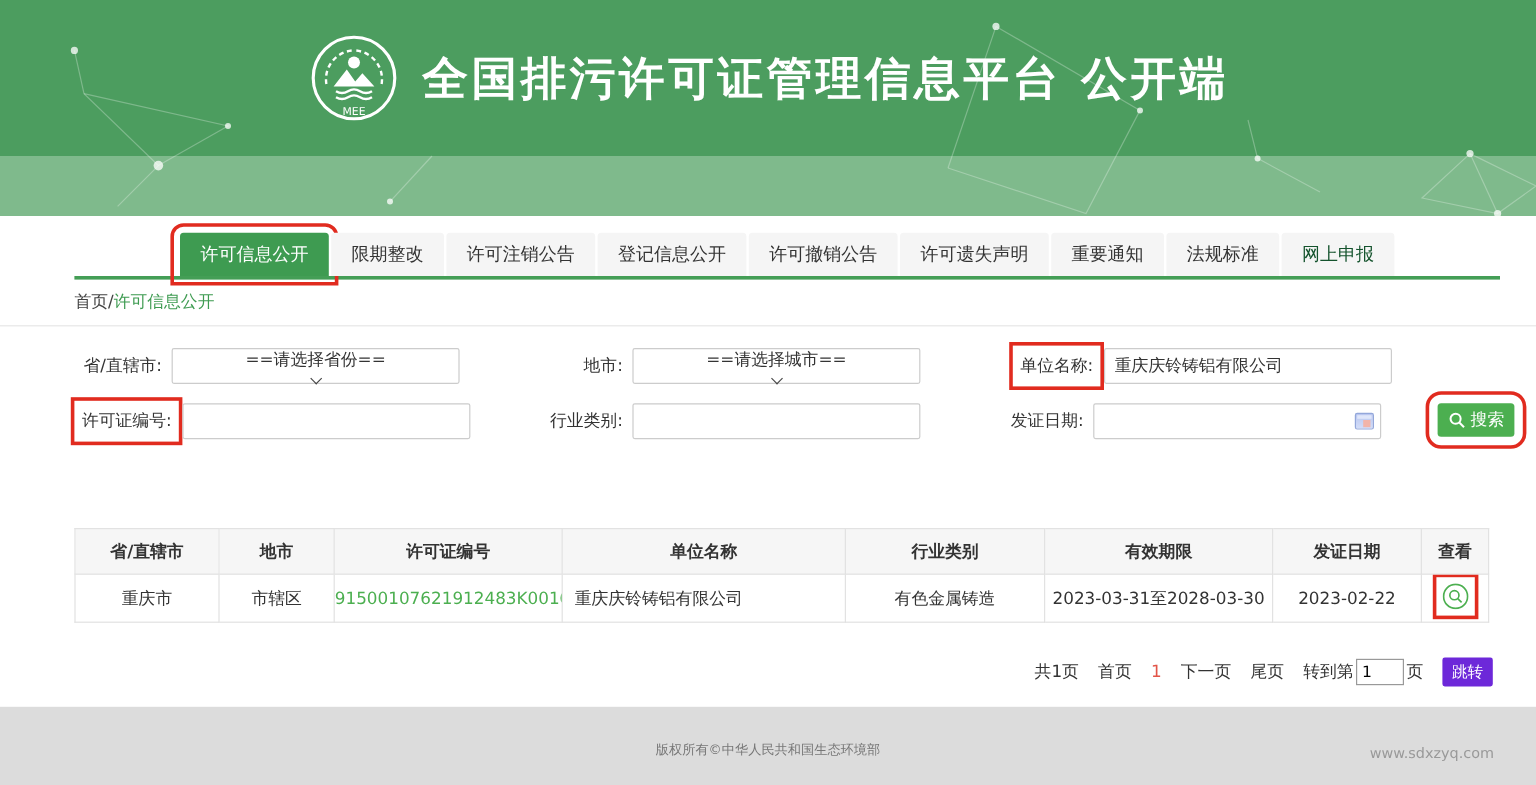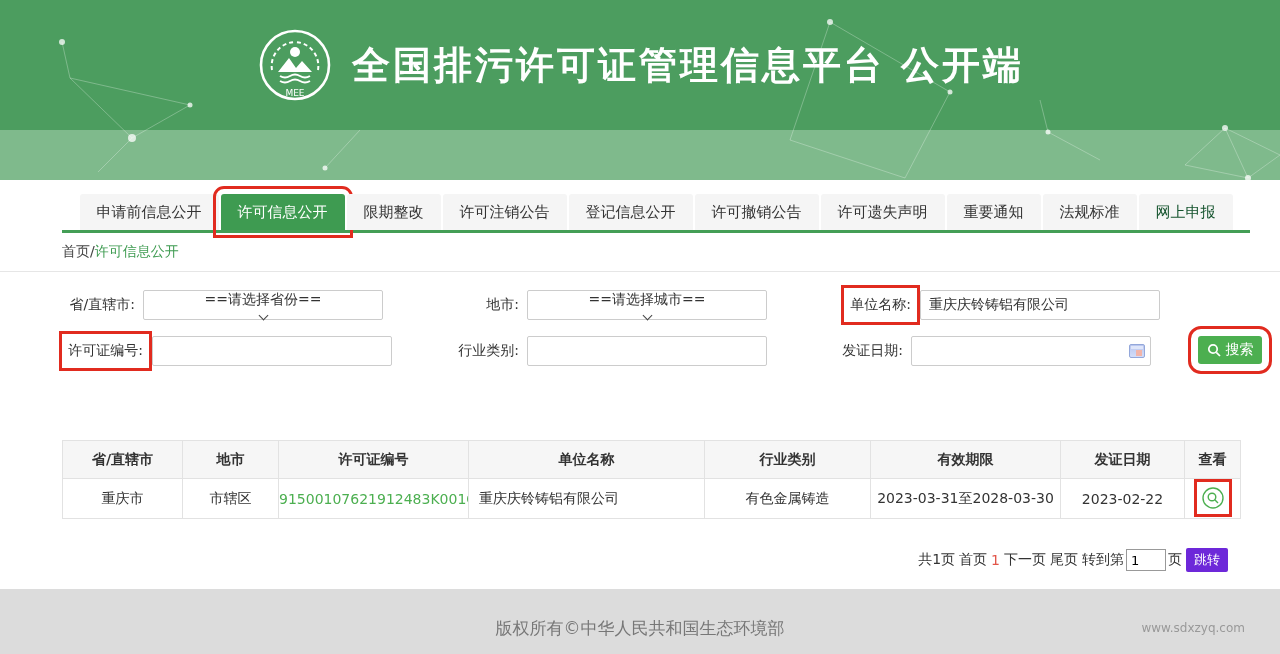--- a/index.html
+++ b/index.html
@@ -52,30 +52,30 @@
   .table-wrap { margin:40px 0 0 62px; }
   table { border-collapse:collapse; table-layout:fixed; width:1178px; font-size:14px; color:#333; }
   th, td { border:1px solid #e2e2e2; text-align:center; height:38px; overflow:hidden; white-space:nowrap; }
   th { background:#f6f6f6; font-weight:bold; }
   td { height:40px; }
   td.left { text-align:left; padding-left:10px; }
   .permit-link { color:#4CAF50; text-decoration:none; cursor:pointer; }
   .view-btn { display:inline-flex; align-items:center; justify-content:center; width:24px; height:24px; cursor:pointer; }
 
   
-  .pagination { margin:28px 52px 0 0; display:flex; justify-content:flex-end; align-items:center; gap:4px; font-size:14px; color:#333; height:26px; }
+  .pagination { margin:28px 36px 0 0; display:flex; justify-content:flex-end; align-items:center; gap:16px; font-size:14px; color:#333; height:26px; }
   .pagination a { color:#333; text-decoration:none; cursor:pointer; }
   .pagination .cur-page { color:#E25549; }
   .goto-group { display:flex; align-items:center; gap:2px; }
   .goto-input { width:40px; height:22px; border:1px solid #999; font-size:13px; text-align:left; padding:0 4px; font-family:inherit; }
   .jump-btn { background:#6d28d9; color:#fff; border:none; border-radius:2px; height:24px; padding:0 8px; font-size:13px; cursor:pointer; font-family:inherit; }
 
   
   .footer { margin-top:16px; height:76px; background:#dcdcdc; position:relative; }
-  .copyright { text-align:center; padding-top:28px; font-size:17px; color:#777; }
+  .copyright { text-align:center; padding-top:28px; font-size:11px; color:#777; }
   .site-url { position:absolute; right:35px; top:32px; font-size:12px; color:#999; }
 </style>
 </head>
 <body>
 
 <div class="page">
 
   <header class="topbar">
     <svg class="netsvg" viewBox="0 0 1280 180">
       <g stroke="rgba(255,255,255,0.28)" stroke-width="1" fill="none">
@@ -110,21 +110,20 @@
         <path d="M24 50 q5 3 10 0 q5 -3 10 0 q5 3 10 0" stroke="#fff" stroke-width="2" fill="none"></path>
         <path d="M24 55 q5 3 10 0 q5 -3 10 0 q5 3 10 0" stroke="#fff" stroke-width="2" fill="none"></path>
         <text x="39" y="70" text-anchor="middle" fill="#fff" font-size="9" font-family="DejaVu Sans, sans-serif">MEE</text>
       </svg>
       <h1 class="site-title">全国排污许可证管理信息平台 公开端</h1>
     </div>
   </header>
   <div class="band"></div>
 
   <nav class="tabs-wrap">
-    <a class="tab">申请前信息公开</a>
     <a class="tab active red-box">许可信息公开</a>
     <a class="tab">限期整改</a>
     <a class="tab">许可注销公告</a>
     <a class="tab">登记信息公开</a>
     <a class="tab">许可撤销公告</a>
     <a class="tab">许可遗失声明</a>
     <a class="tab">重要通知</a>
     <a class="tab">法规标准</a>
     <a class="tab online">网上申报</a>
   </nav>

